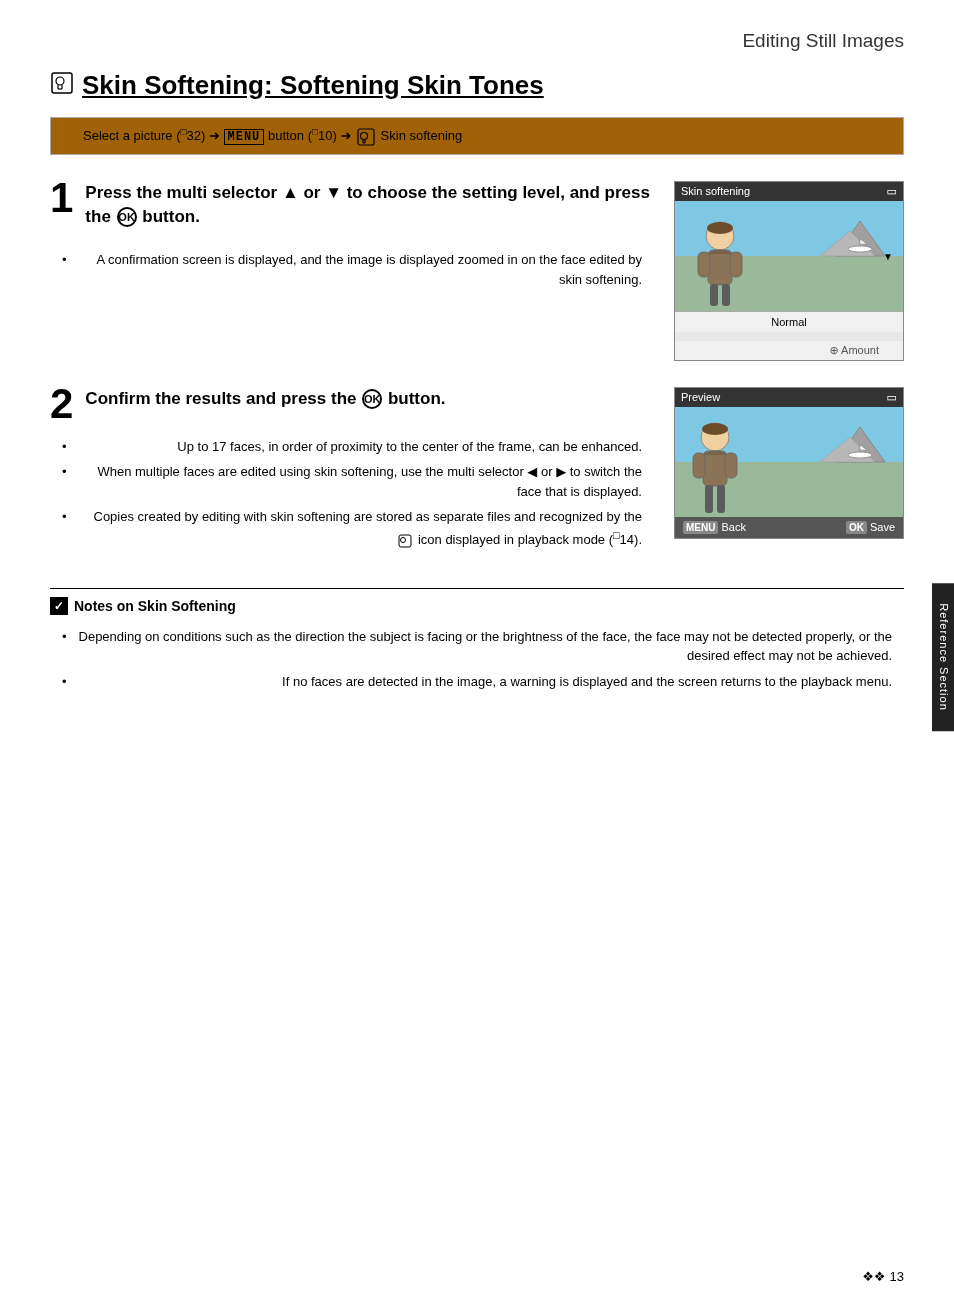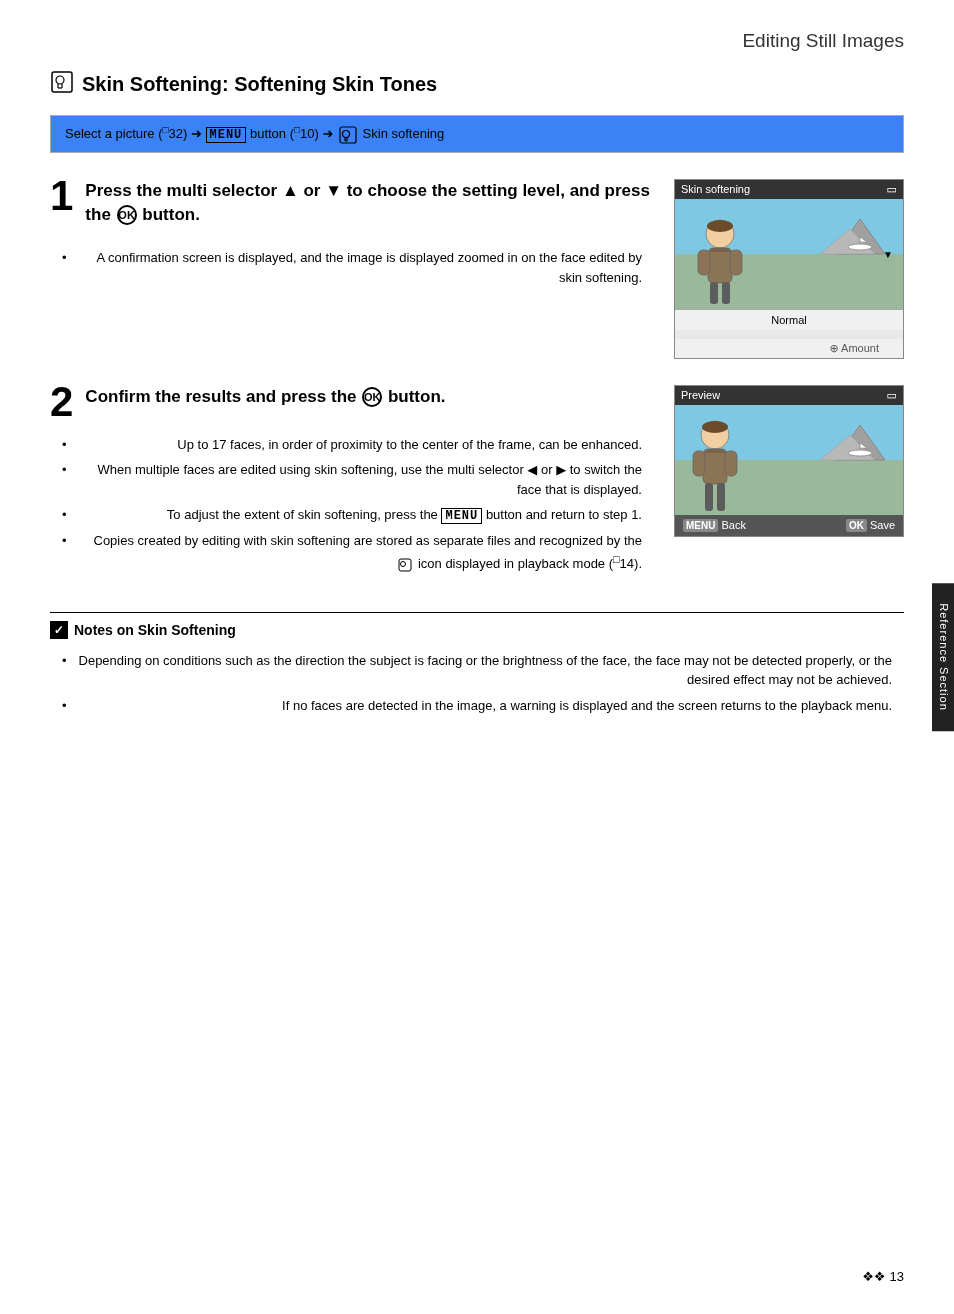--- a/index.html
+++ b/index.html
@@ -23,39 +23,40 @@
     
     .page-header {
       text-align: right;
       font-size: 19px;
       color: #333;
       margin-bottom: 18px;
     }
 
     
     .main-title {
-      font-size: 20px;
+      font-size: 26px;
       font-weight: bold;
       margin-bottom: 16px;
       display: flex;
       align-items: center;
       gap: 8px;
+      text-decoration: underline;
     }
 
     .title-icon {
       font-size: 20px;
     }
 
     
     .breadcrumb-box {
       border: 1px solid #aaa;
-      padding: 8px 14px;
+      padding: 8px 32px;
       margin-bottom: 26px;
       font-size: 13px;
-      background: #3b82f6;
+      background: #a16207;
     }
 
     .superscript {
       font-size: 10px;
       vertical-align: super;
     }
 
     
     .step-section {
       display: flex;
@@ -379,23 +380,20 @@
           <span class="ok-circle">OK</span>
            button.
         </div>
       </div>
       <ul class="bullet-list">
         <li>
           <span>Up to 17 faces, in order of proximity to the center of the frame, can be enhanced.</span>
         </li>
         <li>
           <span>When multiple faces are edited using skin softening, use the multi selector ◀ or ▶ to switch the face that is displayed.</span>
-        </li>
-        <li>
-          To adjust the extent of skin softening, press the <span class="menu-text">MENU</span> button and return to step 1.
         </li>
         <li>
           Copies created by editing with skin softening are stored as separate files and recognized by the 
           <svg style="vertical-align:middle; margin:0 2px;" width="14" height="14" viewBox="0 0 14 14" fill="none" stroke="#000" stroke-width="1">
             <rect x="1" y="1" width="12" height="12" rx="2" fill="none" stroke="#000"></rect>
             <circle cx="5" cy="6" r="2.5" fill="none" stroke="#000"></circle>
           </svg>
           icon displayed in playback mode (<sup>□</sup>14).
         </li>
       </ul>

